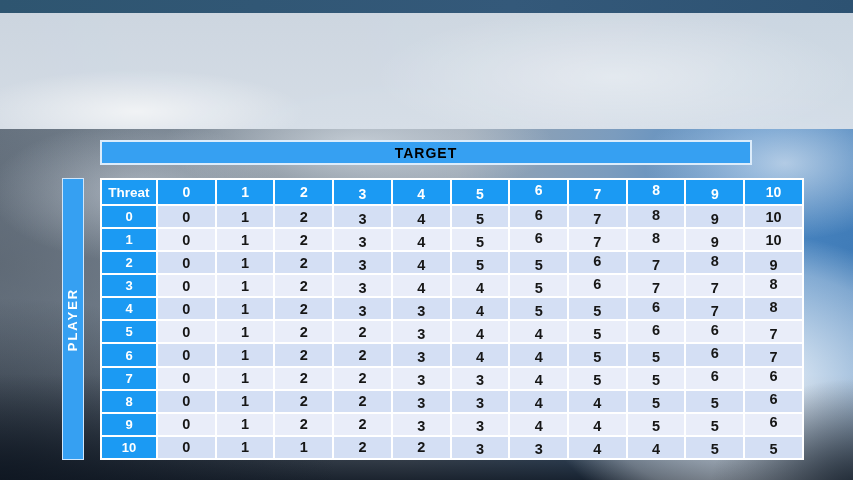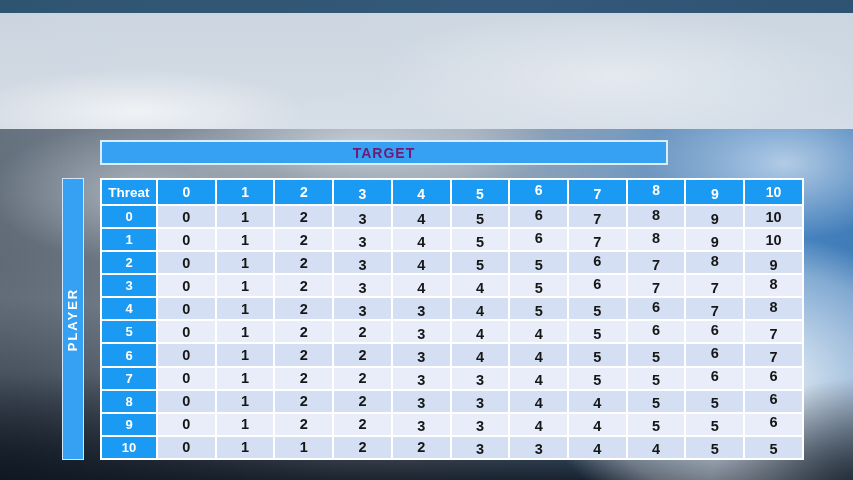--- a/index.html
+++ b/index.html
@@ -61,28 +61,28 @@
       -2px -2px 0 #6e7781, 0 -2px 0 #6e7781, 2px -2px 0 #6e7781,
       -2px 0 0 #6e7781, 2px 0 0 #6e7781,
       -2px 2px 0 #6e7781, 0 2px 0 #6e7781, 2px 2px 0 #6e7781,
       0 4px 6px rgba(40,50,60,0.45);
   }
   .slide-title .line { display: block; }
 
   .target-bar {
     position: absolute;
     left: 100px; top: 140px;
-    width: 568px; height: 25px;
+    width: 652px; height: 25px;
     box-sizing: border-box;
     background: var(--accent-blue, #36a0f2);
     border: 2px solid #dcecfb;
     display: flex;
     align-items: center;
     justify-content: center;
-    color: #701a75;
+    color: #000000;
     font-weight: 700;
     font-size: 14px;
     letter-spacing: 1px;
   }
 
   .player-bar {
     position: absolute;
     left: 62px; top: 178px;
     width: 22px; height: 282px;
     box-sizing: border-box;

